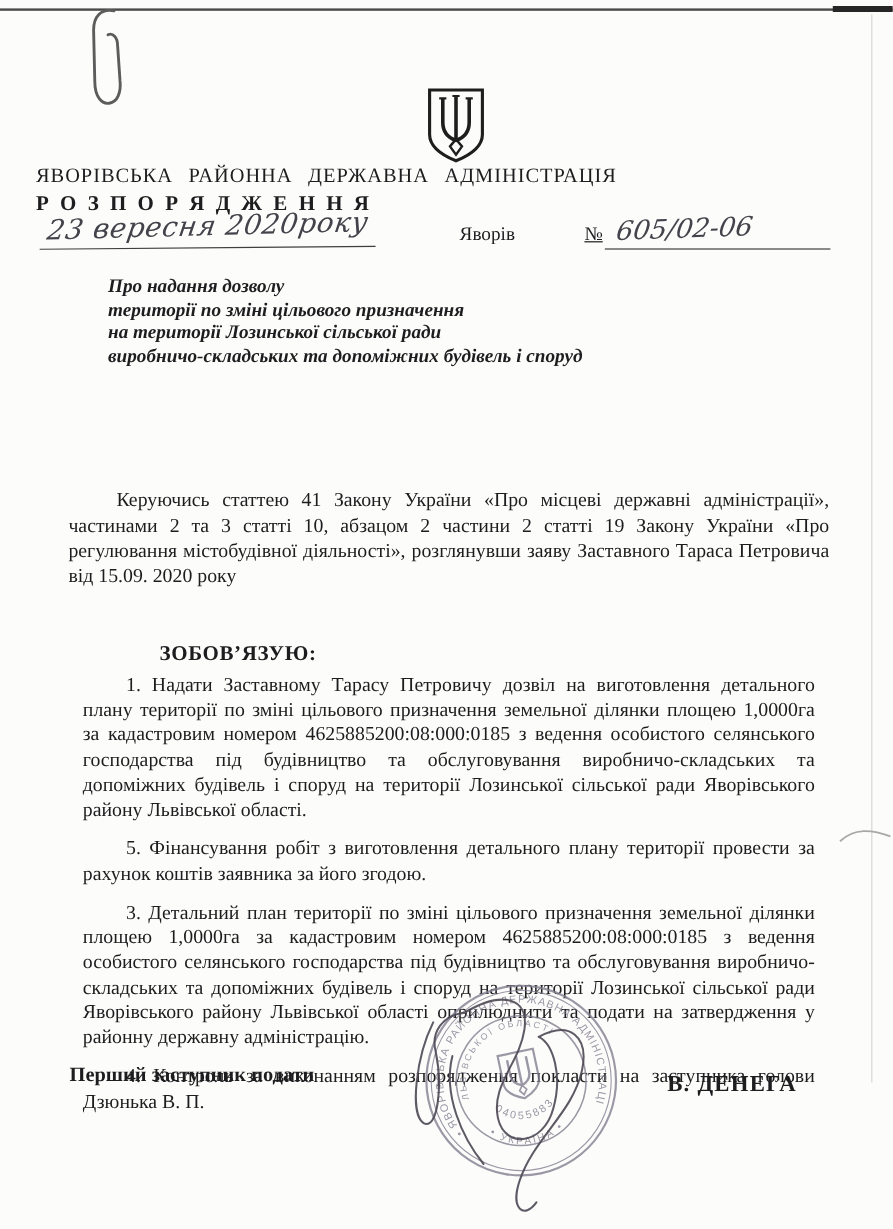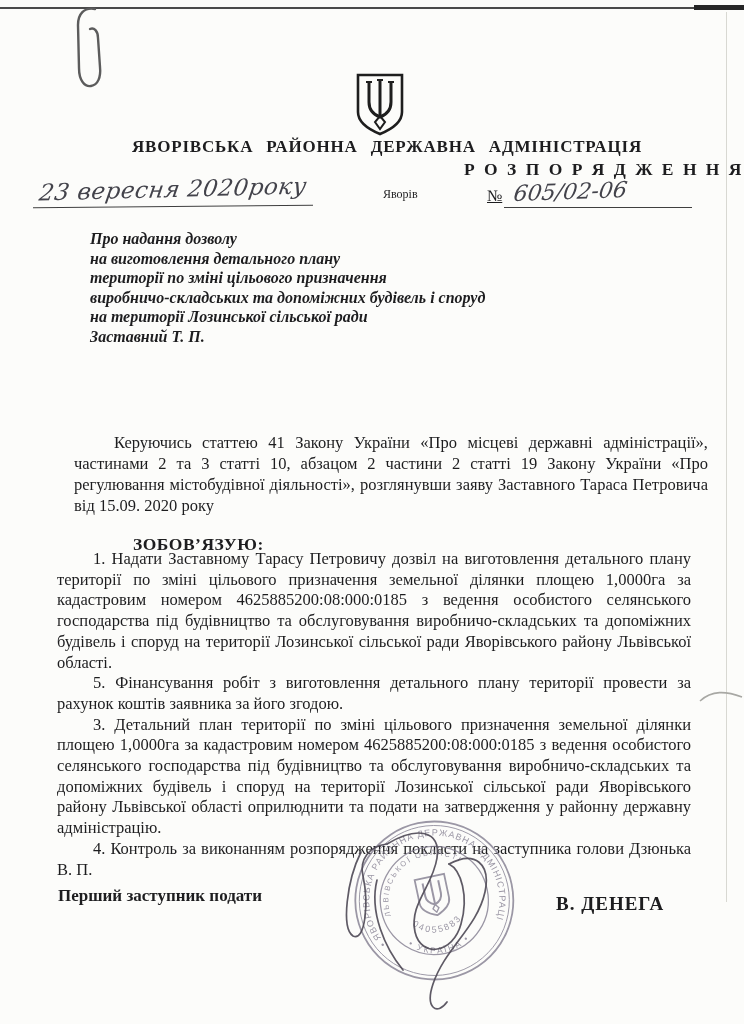--- a/index.html
+++ b/index.html
@@ -8,41 +8,41 @@
     background:#fcfcfa;
     font-family:"Liberation Serif","DejaVu Serif",serif;
     color:#1d1d1f;
   }
   .abs{position:absolute;}
   
   .scan-top{left:0;top:7px;width:744px;height:2px;background:#4a4a4a;}
   .scan-top-right{left:694px;top:5px;width:50px;height:5px;background:#262626;}
   .page-edge-right{left:726px;top:12px;width:1px;height:890px;background:#d8d8d2;}
   
-  .h-admin{left:30px;top:137px;width:714px;text-align:center;font-size:17px;
-    letter-spacing:.8px;word-spacing:8px;white-space:nowrap;font-weight:bold;}
-  .h-type{left:30px;top:159px;width:714px;text-align:right;font-weight:bold;
+  .h-admin{left:30px;top:137px;width:714px;font-size:17px;
+    letter-spacing:.8px;word-spacing:8px;white-space:nowrap;}
+  .h-type{left:30px;top:159px;width:714px;text-align:left;font-weight:bold;
     font-size:17.5px;letter-spacing:2.5px;white-space:nowrap;}
   
   .hw{font-style:italic;color:#43434b;font-family:"DejaVu Serif",serif;white-space:nowrap;}
   .hw-date{left:40px;top:176px;font-size:23px;transform:skewX(-10deg) rotate(-1.5deg);letter-spacing:.5px;}
   .date-underline{left:33px;top:206px;width:280px;height:1px;background:#3f3f3f;transform:rotate(-.5deg);}
-  .place{left:383px;top:187px;font-size:12px;font-family:Liberation Serif, serif;}
+  .place{left:383px;top:187px;font-size:16px;font-family:Liberation Serif, serif;}
   .num-label{left:487px;top:187px;font-size:16px;text-decoration:underline;}
   .hw-number{left:514px;top:179px;font-size:22px;transform:skewX(-10deg) rotate(-2deg);}
   .num-underline{left:504px;top:207px;width:188px;height:1px;background:#3f3f3f;}
   
   .subject{left:90px;top:229px;width:505px;font-weight:bold;font-style:italic;
     font-size:16px;line-height:19.6px;}
   
-  .preamble{left:57px;top:432px;width:634px;font-size:16.5px;line-height:21px;
-    text-align:justify;text-indent:40px;margin-left:17px;}
+  .preamble{left:57px;top:406px;width:634px;font-size:16.5px;line-height:21px;
+    text-align:justify;text-indent:40px;}
   .resolve{left:133px;top:534px;font-weight:bold;font-size:17.5px;letter-spacing:.5px;}
   .items{left:57px;top:549px;width:634px;font-size:16.5px;line-height:20.7px;text-align:justify;}
-  .items p{margin:0;text-indent:36px;}
+  .items p{margin:12px;text-indent:36px;}
   
   .sig-position{left:58px;top:886px;font-weight:bold;font-size:17px;}
   .sig-name{left:556px;top:893px;font-weight:bold;font-size:19px;letter-spacing:1px;}
   
   .stamp{left:327px;top:804px;width:222px;height:218px;transform:rotate(-12deg);opacity:.8;}
   .autograph{left:333px;top:820px;width:220px;height:202px;opacity:.9;}
   .margin-squiggle{left:698px;top:686px;width:46px;height:22px;}
   .paperclip{left:64px;top:6px;width:52px;height:92px;}
   .emblem{left:352px;top:72px;width:56px;height:66px;}
 </style>
@@ -70,25 +70,23 @@
 
 <div class="abs hw hw-date">23 вересня 2020року</div>
 <div class="abs date-underline"></div>
 <div class="abs place">Яворів</div>
 <div class="abs num-label">№</div>
 <div class="abs hw hw-number">605/02-06</div>
 <div class="abs num-underline"></div>
 
 <div class="abs subject">
   <div>Про надання дозволу</div>
-  <div>на виготовлення детального плану</div>
   <div>території по зміні цільового призначення</div>
+  <div>на території Лозинської  сільської ради</div>
   <div>виробничо-складських та допоміжних будівель і споруд</div>
-  <div>на території Лозинської  сільської ради</div>
-  <div>Заставний Т. П.</div>
 </div>
 
 <div class="abs preamble">Керуючись статтею 41 Закону України «Про місцеві державні адміністрації», частинами 2 та 3 статті 10, абзацом 2 частини 2 статті 19 Закону України «Про регулювання містобудівної діяльності», розглянувши заяву Заставного Тараса Петровича від 15.09. 2020 року</div>
 
 <div class="abs resolve">ЗОБОВ’ЯЗУЮ:</div>
 
 <div class="abs items">
   <p>1. Надати Заставному Тарасу Петровичу дозвіл на виготовлення детального плану території по зміні цільового призначення земельної ділянки площею 1,0000га за кадастровим номером 4625885200:08:000:0185 з ведення особистого селянського господарства під будівництво та обслуговування виробничо-складських та допоміжних будівель і споруд на території Лозинської сільської ради Яворівського району  Львівської області.</p>
   <p>5. Фінансування робіт з виготовлення детального плану території провести за рахунок  коштів заявника за його згодою.</p>
   <p>3. Детальний  план території по зміні цільового призначення земельної ділянки площею 1,0000га за кадастровим номером 4625885200:08:000:0185 з ведення особистого селянського господарства під будівництво та обслуговування виробничо-складських та допоміжних будівель і споруд на території Лозинської  сільської ради Яворівського району  Львівської області оприлюднити та подати на затвердження у районну державну адміністрацію.</p>

